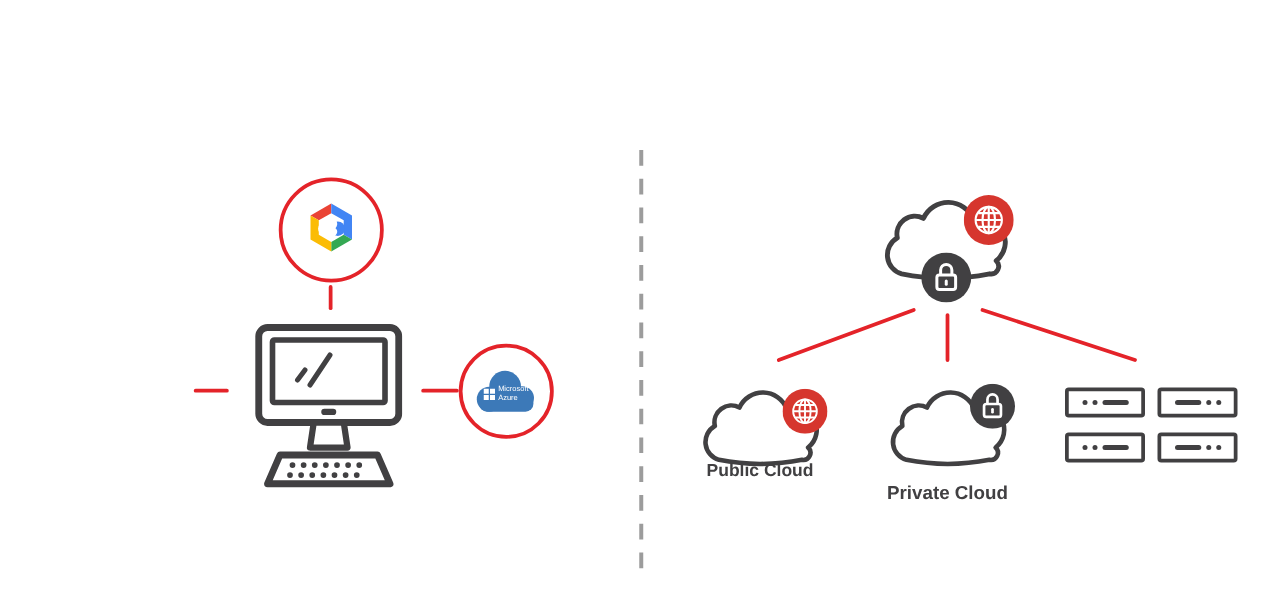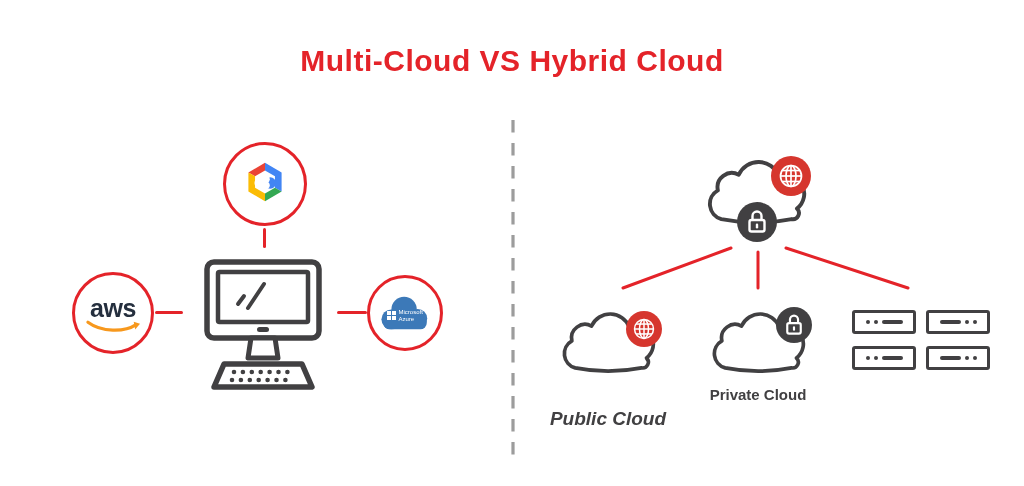--- a/index.html
+++ b/index.html
@@ -55,59 +55,49 @@
   .server{position:absolute;width:64px;height:24px;border:3.5px solid #414042;border-radius:3px;
           background:#fff;box-sizing:border-box;display:flex;align-items:center;justify-content:center;gap:4px;}
   .s-dot{width:4px;height:4px;border-radius:50%;background:#414042;flex:0 0 auto;}
   .s-dash{width:21px;height:3.5px;border-radius:2px;background:#414042;flex:0 0 auto;}
   .sv1{left:852px;top:310px;} .sv2{left:926px;top:310px;}
   .sv3{left:852px;top:346px;} .sv4{left:926px;top:346px;}
 
   
   .node-label{position:absolute;transform:translateX(-50%);font-weight:700;color:#414042;
               white-space:nowrap;}
-  .lab-public{left:608px;top:408px;font-size:19px;font-style:italic;}
+  .lab-public{left:608px;top:368px;font-size:14px;}
   .lab-private{left:758px;top:386px;font-size:15px;}
   .lab-trad{left:922px;top:387px;font-size:14.5px;letter-spacing:-.2px;}
 </style>
 </head>
 <body>
 
 <div class="canvas">
 
-  <div class="title">Multi-Cloud VS Hybrid Cloud</div>
 
   <div class="rline l-gcp"></div>
   <div class="rline l-aws"></div>
   <div class="rline l-azure"></div>
 
   <div class="pcircle c-gcp">
     <span>
       <svg width="46" height="46" viewBox="0 0 48 48">
         <path fill="#ea4335" d="M6.68 14 L24 4 L24 12 L13.61 18 Z"></path>
         <path fill="#4285f4" d="M24 4 L41.32 14 L41.32 34 L34.39 30 L34.39 18 L24 12 Z"></path>
         <path fill="#34a853" d="M41.32 34 L24 44 L24 36 L34.39 30 Z"></path>
         <path fill="#fbbc05" d="M24 44 L6.68 34 L6.68 14 L13.61 18 L13.61 30 L24 36 Z"></path>
         <circle cx="29.5" cy="25" r="6" fill="#4285f4"></circle>
         <circle cx="18.5" cy="25" r="5.5" fill="#fff"></circle>
         <circle cx="24" cy="21" r="5" fill="#fff"></circle>
         <rect x="15" y="24" width="14" height="7" rx="3.5" fill="#fff"></rect>
       </svg>
     </span>
   </div>
 
-  <div class="pcircle c-aws">
-    <div class="aws-word">aws</div>
-    <span class="aws-swoosh">
-      <svg width="54" height="15" viewBox="0 0 56 15">
-        <path d="M2 2 C 16 12.5, 40 12.5, 52 4.5" stroke="#f7981d" stroke-width="3.2" fill="none" stroke-linecap="round"></path>
-        <polygon points="49.5,1.5 56,3.5 51,9.5" fill="#f7981d"></polygon>
-      </svg>
-    </span>
-  </div>
 
   <div class="pcircle c-azure">
     <div class="azure-wrap">
       <svg width="58" height="42" viewBox="0 0 64 46">
         <g fill="#3c79b8">
           <circle cx="17" cy="30" r="11"></circle>
           <circle cx="31" cy="19" r="14"></circle>
           <circle cx="46" cy="29" r="10.5"></circle>
           <rect x="8" y="27" width="48" height="14" rx="7"></rect>
         </g>

